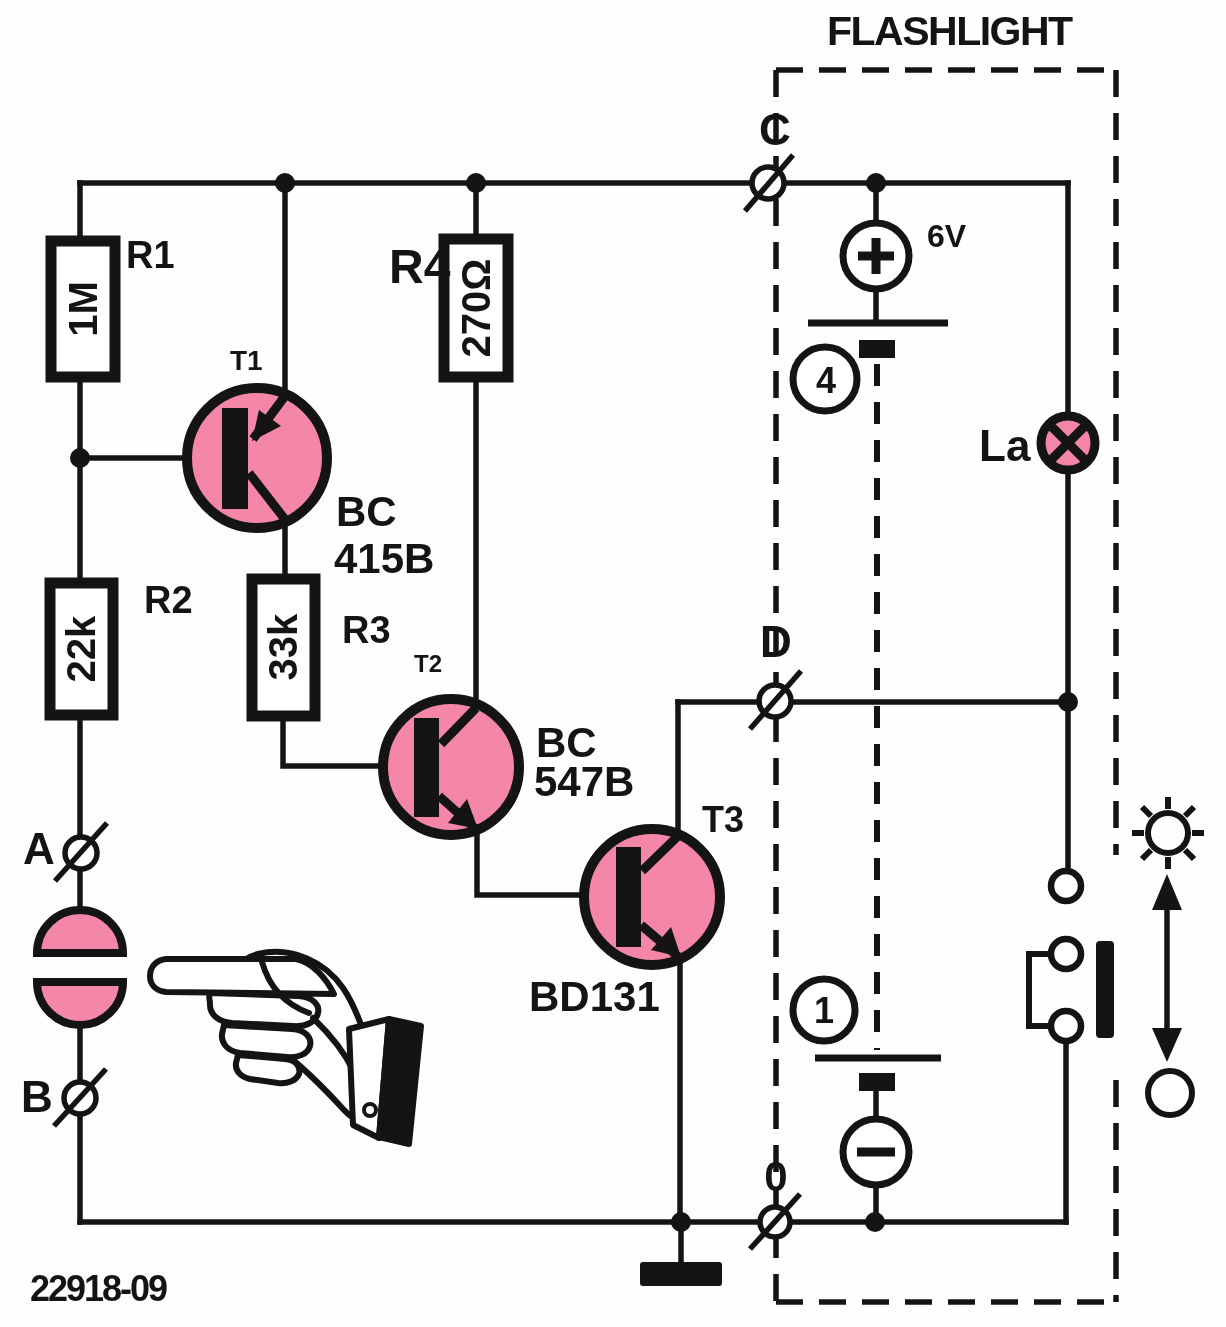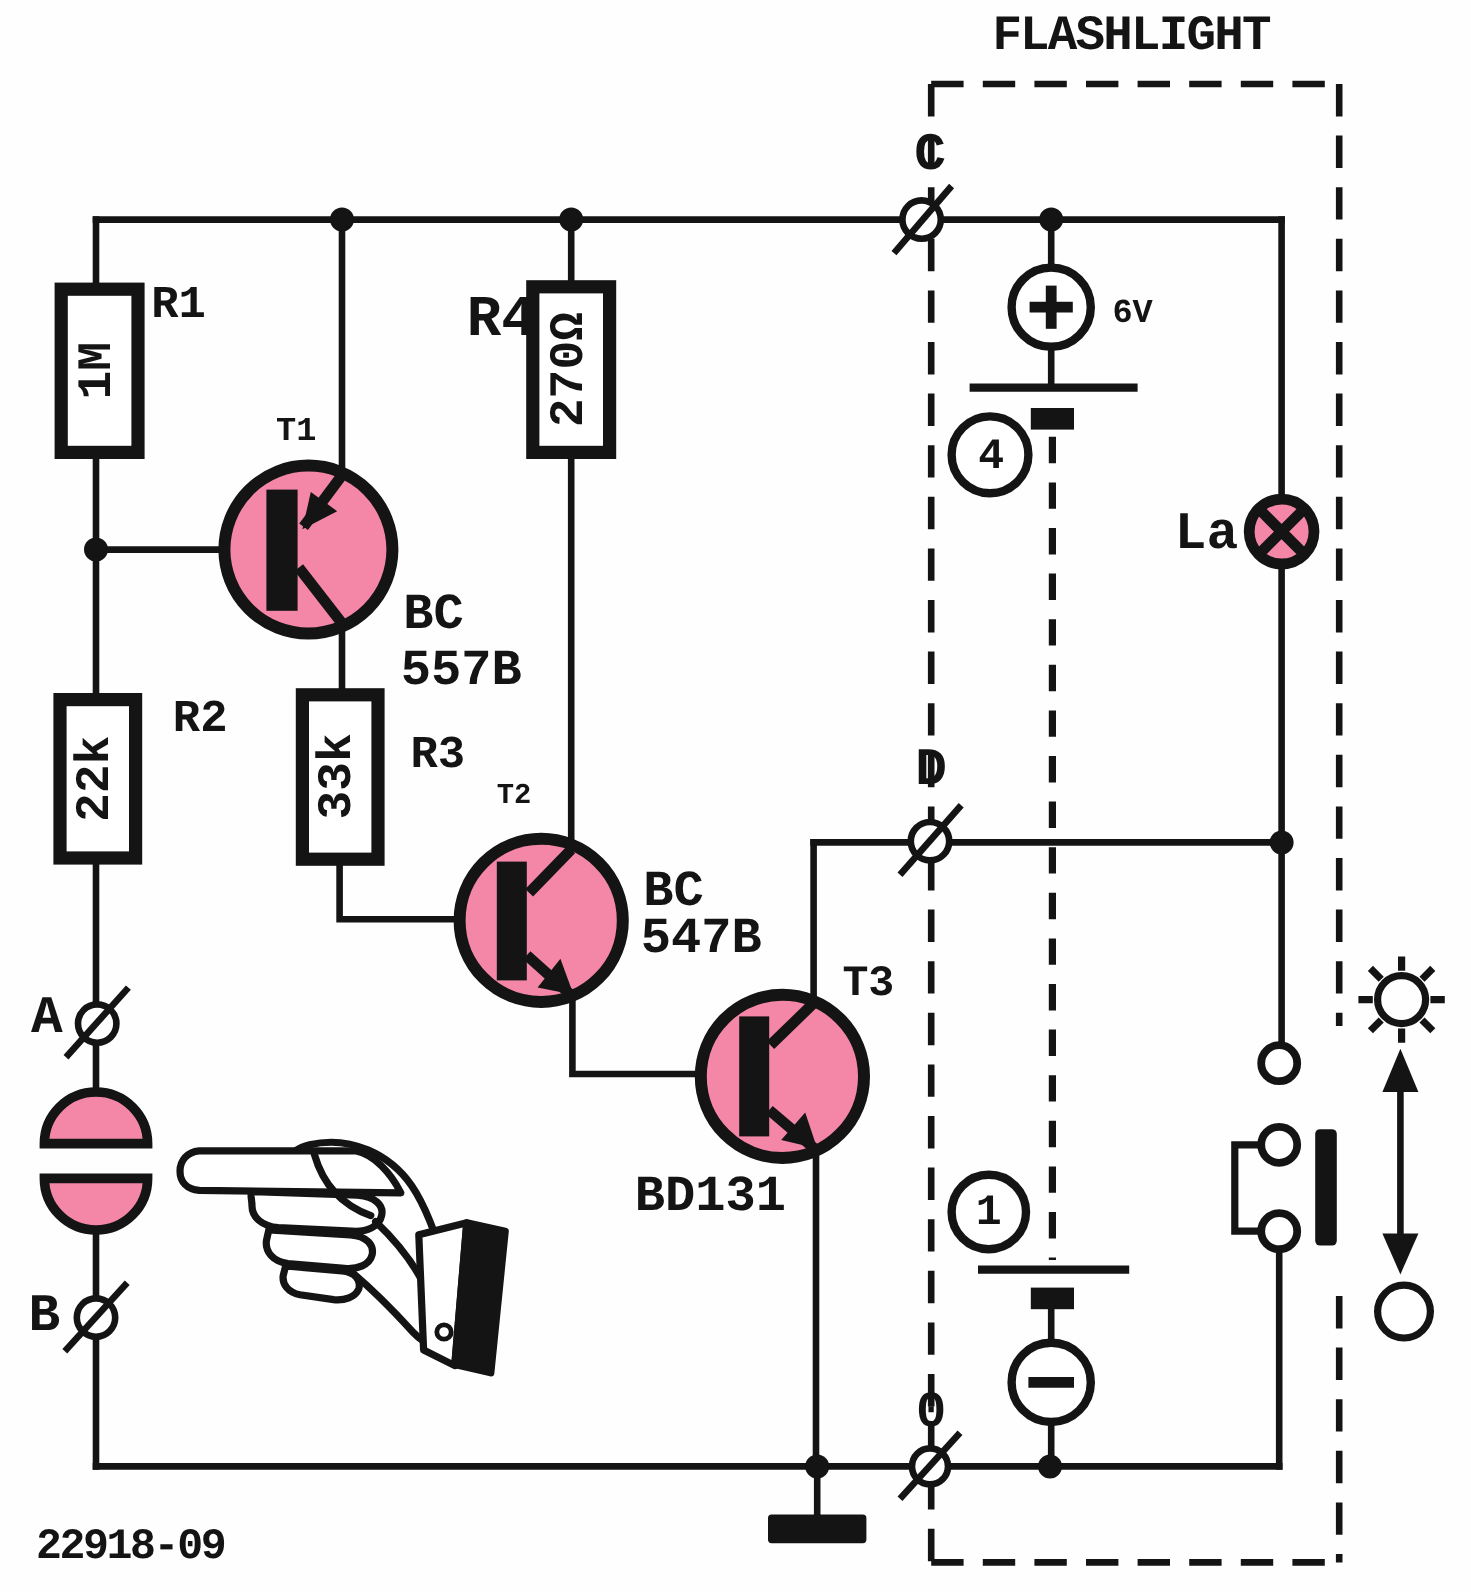--- a/index.html
+++ b/index.html
@@ -3,21 +3,21 @@
 <meta charset="utf-8">
 <style>
   :root{
     --pink:#f487a7;
     --line:#141414;
     --bg:#fefefe;
   }
   html,body{margin:0;padding:0;background:#fff;}
   .stage{
     position:relative;width:1226px;height:1327px;background:var(--bg);
-    font-family:Liberation Mono, monospace;overflow:hidden;
+    font-family:Liberation Sans, sans-serif;overflow:hidden;
   }
   .stage svg{position:absolute;left:0;top:0;width:1226px;height:1327px;}
   .pinkfill{fill:var(--pink);}
   .lbl{
     position:absolute;font-weight:700;color:var(--line);
     line-height:1.0;white-space:nowrap;
   }
   .ctr{transform:translate(-50%,-50%);}
   .rot{transform:translate(-50%,-50%) rotate(-90deg);}
 </style>
@@ -204,29 +204,29 @@
   <div class="lbl rot" style="left:83px;top:309px;font-size:40px">1M</div>
   <div class="lbl" style="left:144px;top:581px;font-size:38px">R2</div>
   <div class="lbl rot" style="left:81px;top:649px;font-size:40px">22k</div>
   <div class="lbl" style="left:342px;top:611px;font-size:38px">R3</div>
   <div class="lbl rot" style="left:283px;top:647px;font-size:40px">33k</div>
   <div class="lbl" style="left:389px;top:243px;font-size:48px">R4</div>
   <div class="lbl rot" style="left:476px;top:308px;font-size:40px">270Ω</div>
 
   <div class="lbl" style="left:230px;top:347px;font-size:28px">T1</div>
   <div class="lbl" style="left:336px;top:491px;font-size:42px">BC</div>
-  <div class="lbl" style="left:334px;top:538px;font-size:42px">557B</div>
+  <div class="lbl" style="left:334px;top:538px;font-size:42px">415B</div>
 
   <div class="lbl" style="left:414px;top:652px;font-size:24px">T2</div>
   <div class="lbl" style="left:536px;top:722px;font-size:42px">BC</div>
   <div class="lbl" style="left:534px;top:761px;font-size:42px">547B</div>
 
   <div class="lbl" style="left:702px;top:802px;font-size:36px">T3</div>
   <div class="lbl" style="left:529px;top:976px;font-size:42px">BD131</div>
 
-  <div class="lbl" style="left:927px;top:248px;font-size:28px">6V</div>
+  <div class="lbl" style="left:927px;top:220px;font-size:32px">6V</div>
   <div class="lbl ctr" style="left:826px;top:381px;font-size:36px">4</div>
   <div class="lbl ctr" style="left:824px;top:1011px;font-size:36px">1</div>
 
   <div class="lbl" style="left:979px;top:424px;font-size:44px">La</div>
 
   <div class="lbl" style="left:30px;top:1271px;font-size:36px;letter-spacing:-2px">22918-09</div>
 </div>
 
 </body></html>

